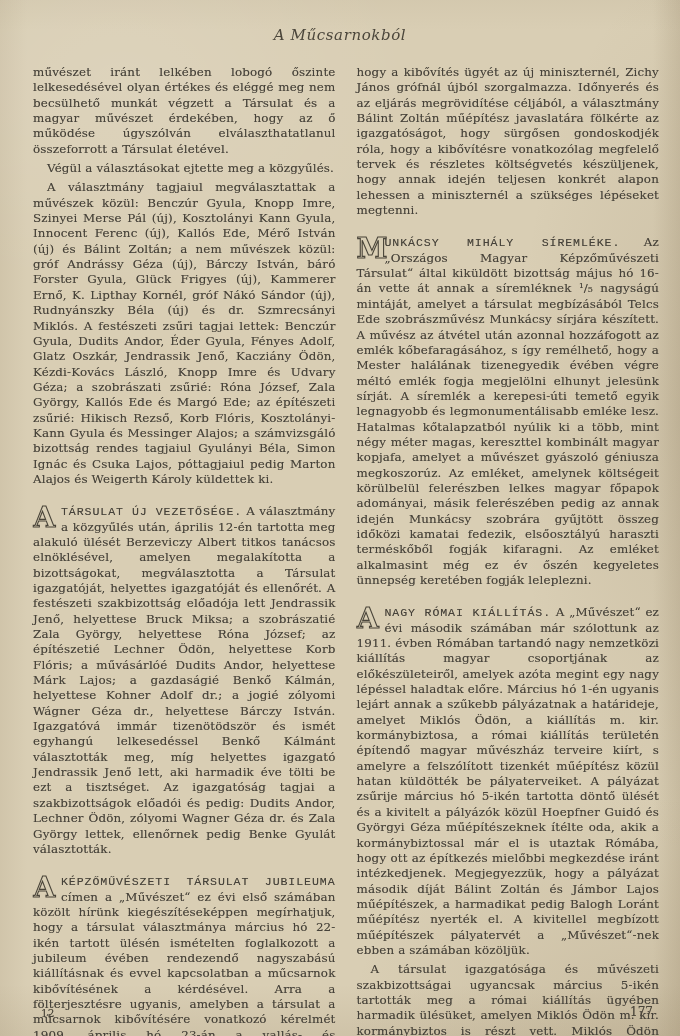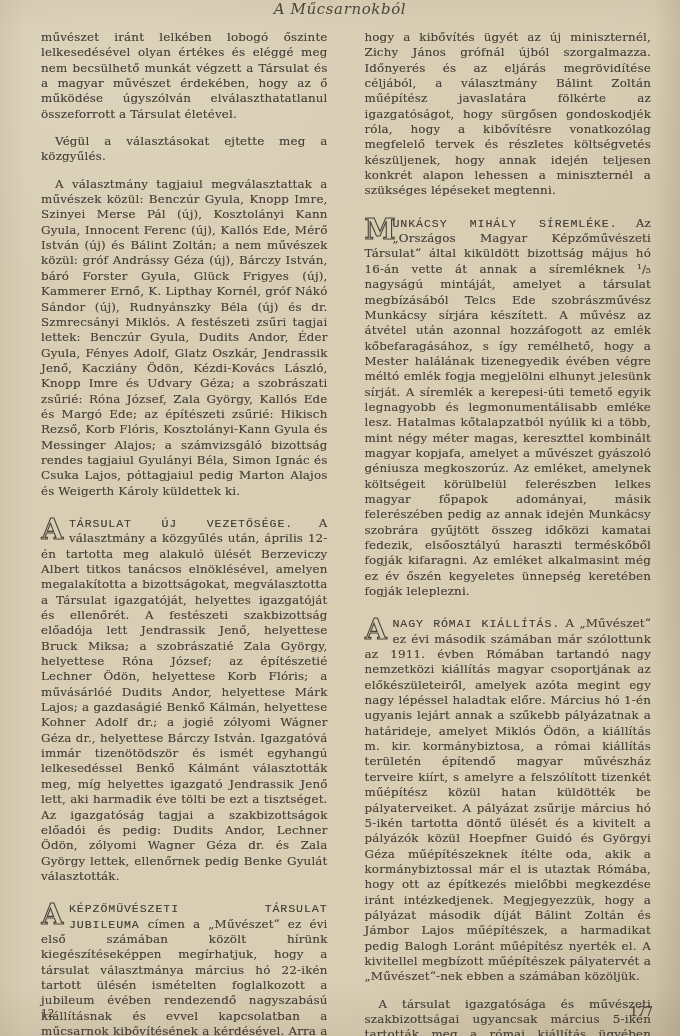--- a/index.html
+++ b/index.html
@@ -18,38 +18,40 @@
       linear-gradient(90deg, rgba(130,112,82,0.10) 0%, rgba(130,112,82,0) 4%, rgba(130,112,82,0) 96%, rgba(130,112,82,0.20) 100%),
       linear-gradient(0deg, rgba(130,112,82,0.12) 0%, rgba(130,112,82,0) 5%, rgba(130,112,82,0) 97%, rgba(130,112,82,0.06) 100%),
       #d9ceb4;
     color: #49443a;
   }
   .running-head {
     text-align: center;
     font-style: italic;
     font-size: 15px;
     letter-spacing: 0.6px;
+    padding-top: 26px;
+    margin-bottom: 17px;
     color: #4b463b;
   }
   .columns {
     display: flex;
     gap: 13px;
     padding-left: 29px;
     padding-right: 17px;
   }
   .col {
     width: 311px;
     text-align: justify;
     font-size: 11.9px;
     line-height: 15.35px;
     letter-spacing: 0.15px;
     color: #46423a;
     text-shadow: 0 0 0.5px rgba(70,64,52,0.45);
   }
-  .col p { margin: 12px; }
+  .col p { margin: 4px; }
   p.indent { text-indent: 14px; }
   p.section { margin-top: 17px; }
   .dropcap {
     float: left;
     font-size: 28px;
     line-height: 26px;
     width: 23px;
     margin: 1px 5px 0 0;
     text-align: center;
     color: rgba(217,206,180,0.15);

